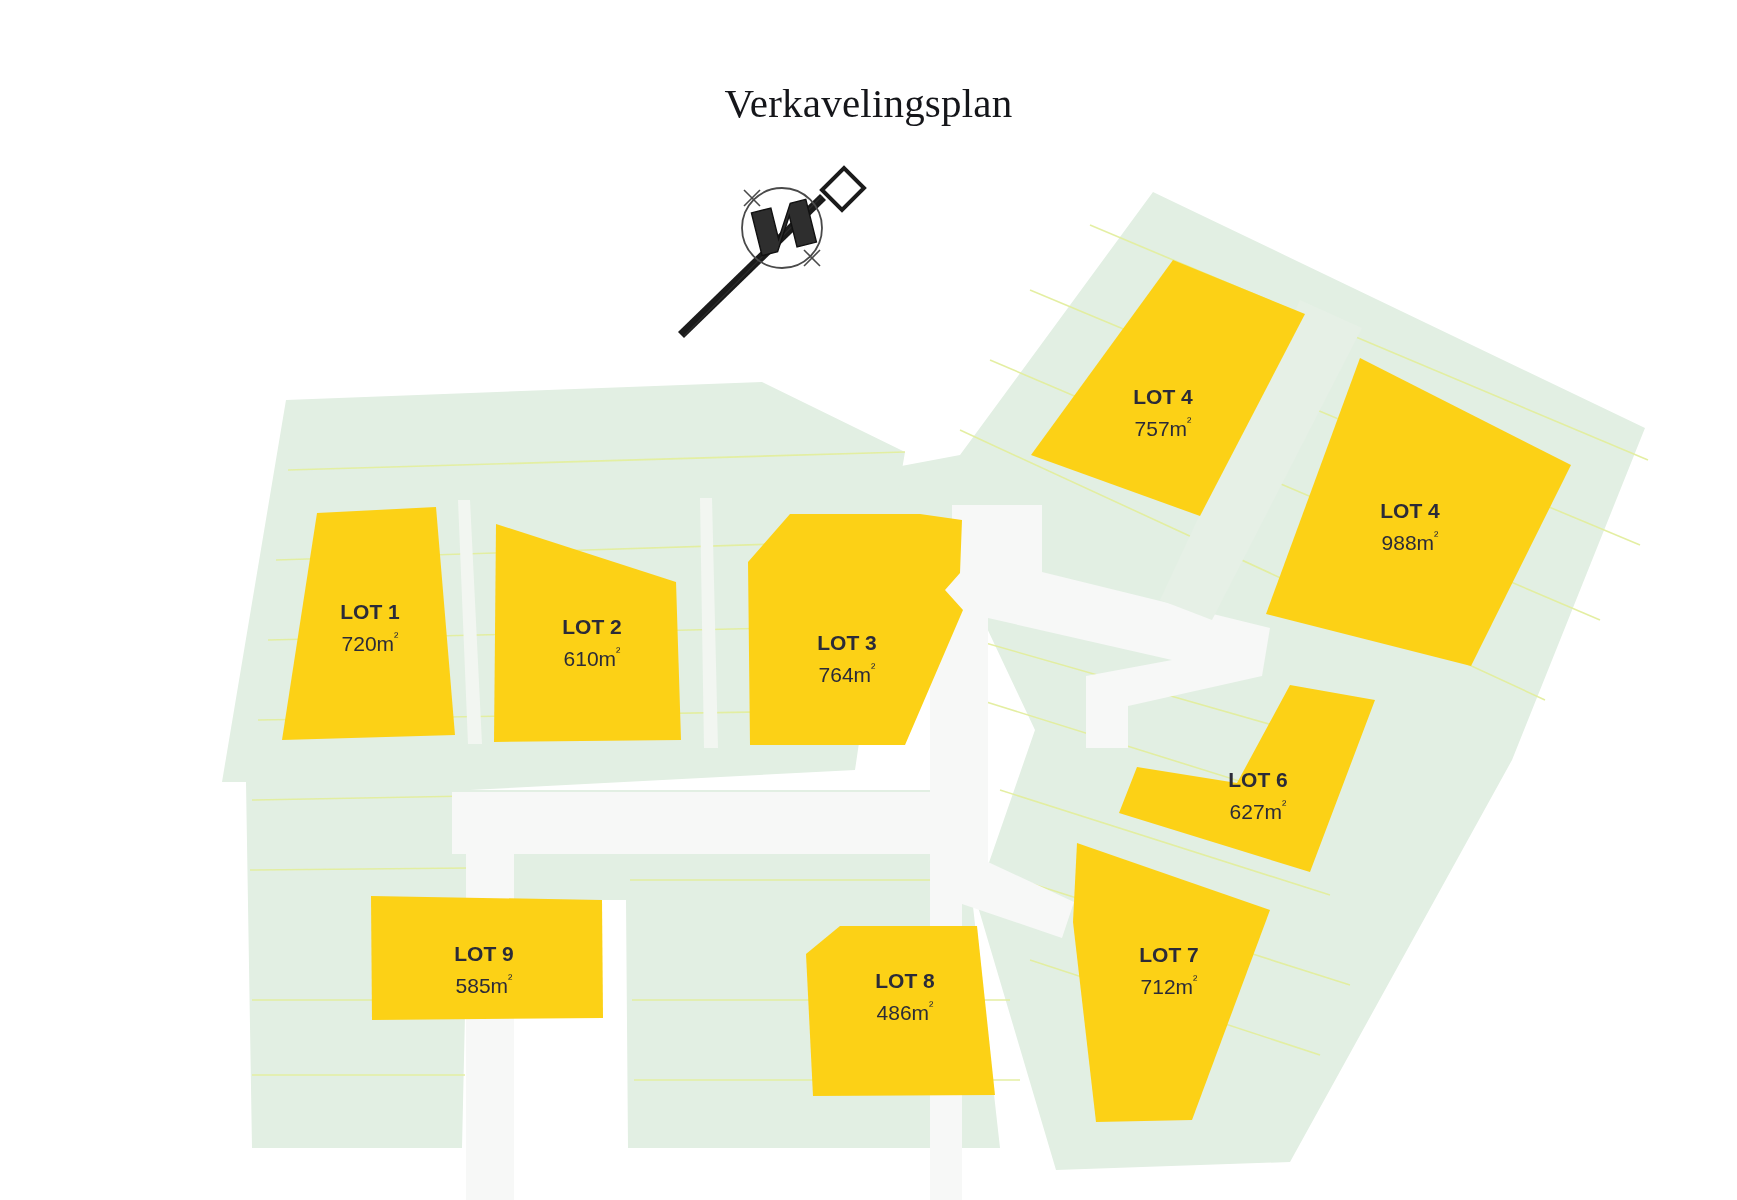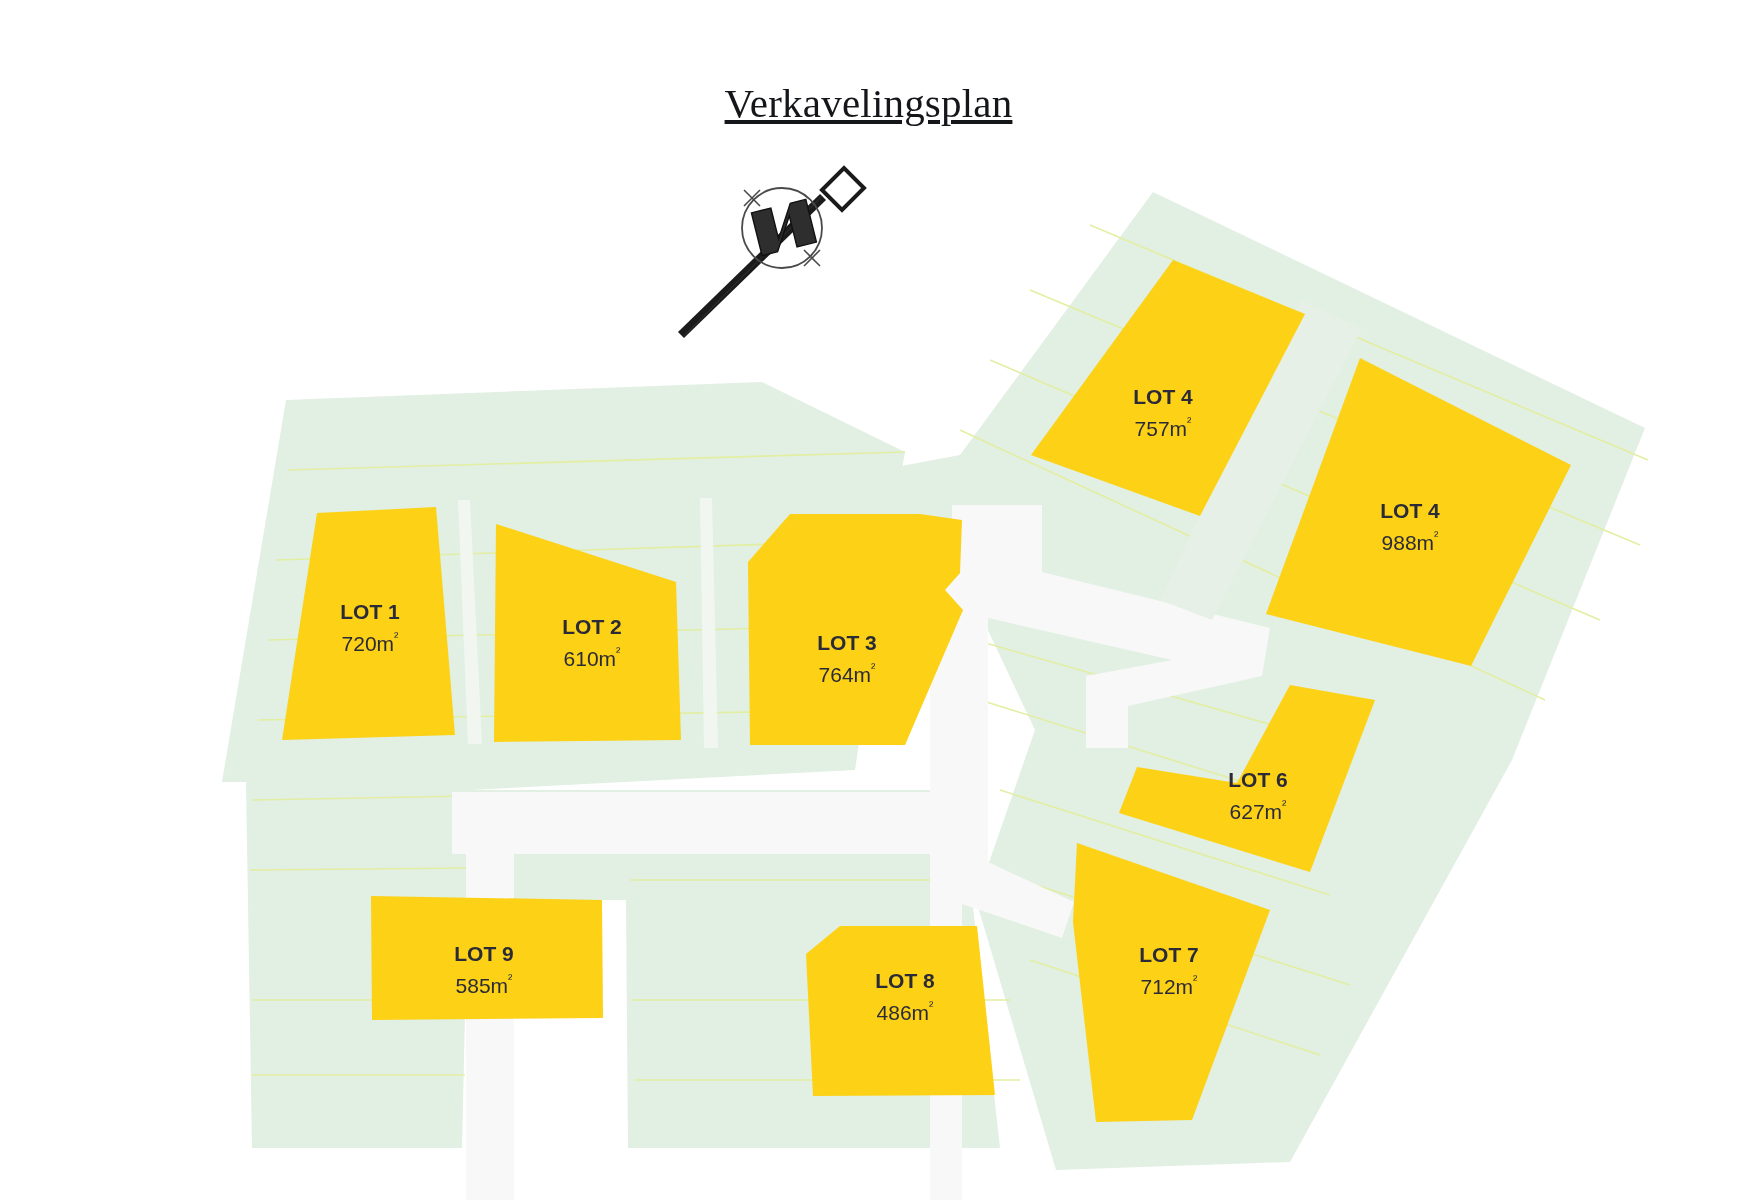--- a/index.html
+++ b/index.html
@@ -61,21 +61,21 @@
   .lot-area-sup {
     font-size: 13px;
     baseline-shift: super;
   }
 </style>
 </head>
 <body>
 
 <div id="plan-root" style="background: rgb(255, 255, 255);">
 
-  <h1 id="plan-title" style="color: rgb(21, 22, 26); text-decoration: underline;">Verkavelingsplan</h1>
+  <h1 id="plan-title" style="color: rgb(21, 22, 26);">Verkavelingsplan</h1>
 
   <svg id="plan-svg" viewBox="0 0 1737 1200">
 
     <g>
 
       <polygon points="1153,192 1645,428 1512,760 1290,1162 1056,1170 976,900 1035,730 985,624 880,600 880,470 960,455" fill="#E2EFE3"></polygon>
 
       <polygon points="286,400 762,382 905,452 880,600 855,770 470,790 462,1148 252,1148 246,782 222,782" fill="#E2EFE3"></polygon>
 
       <polygon points="470,790 960,790 1000,1148 628,1148 626,900 470,900" fill="#E2EFE3"></polygon>

